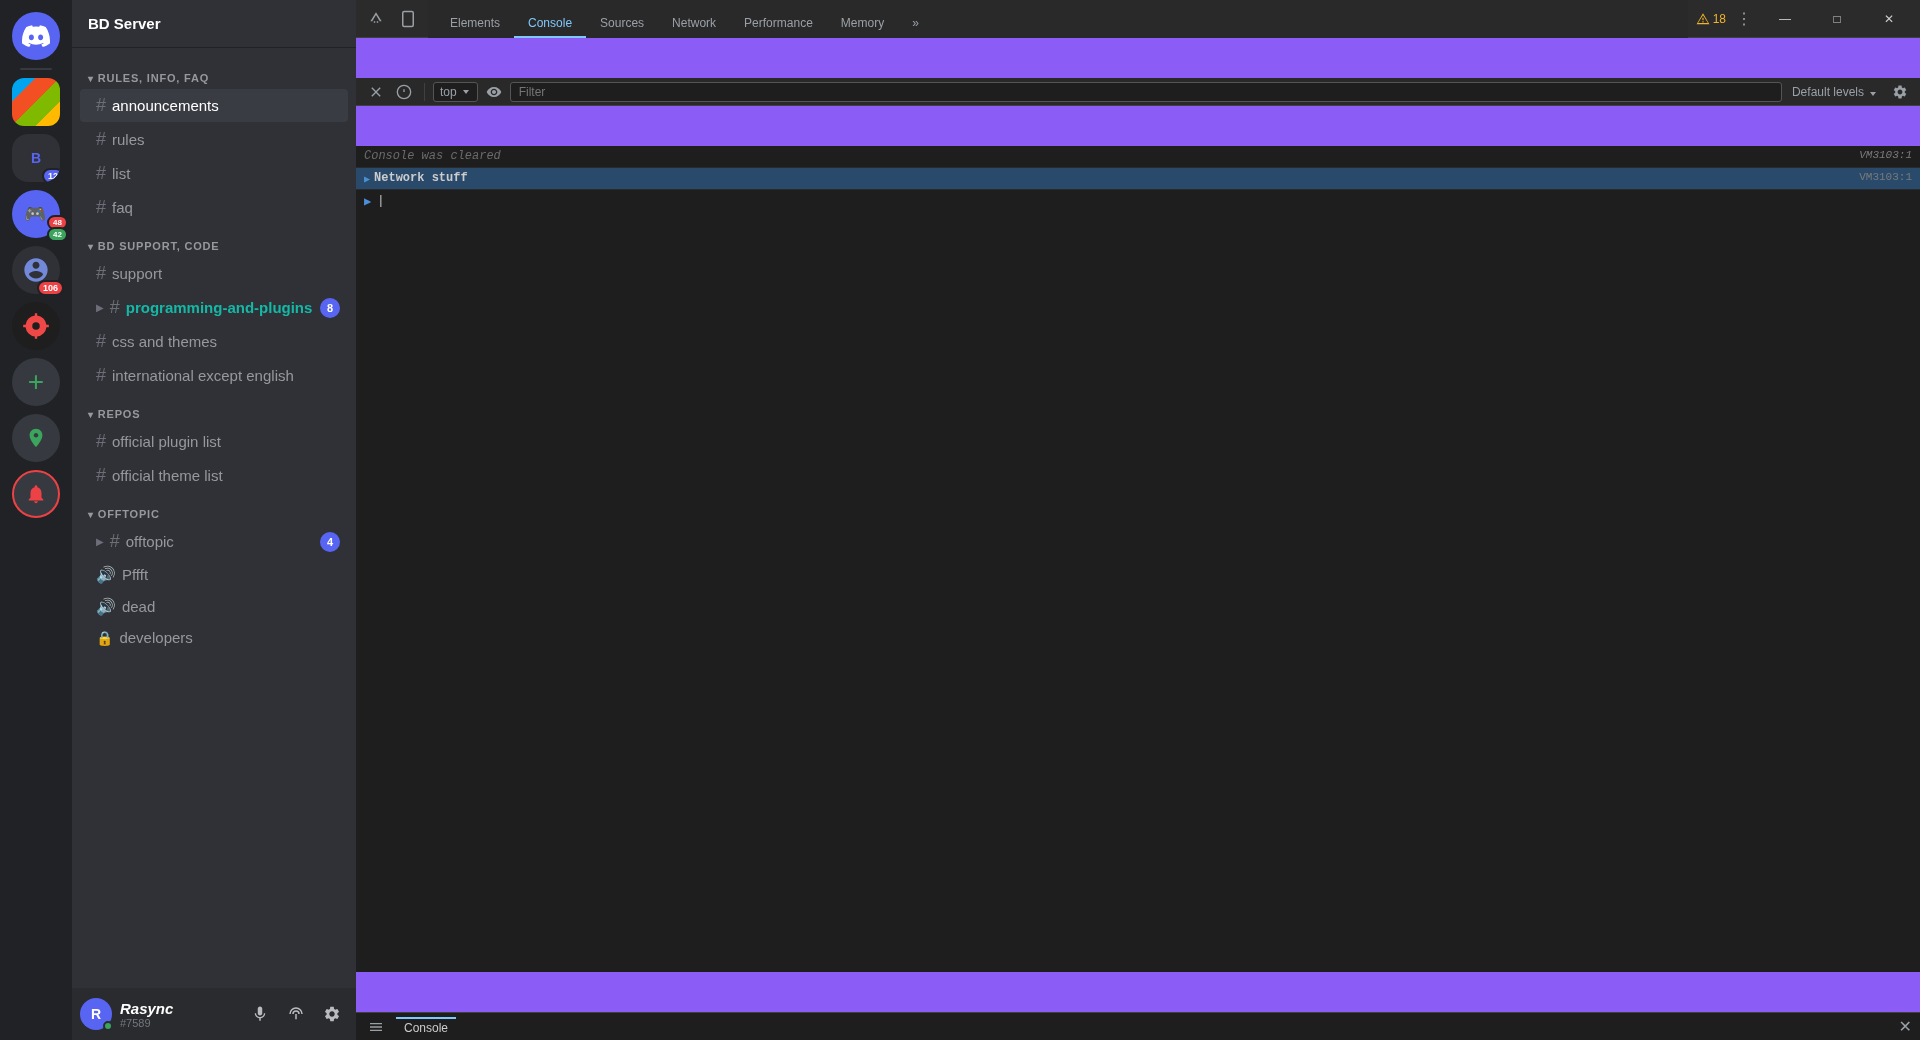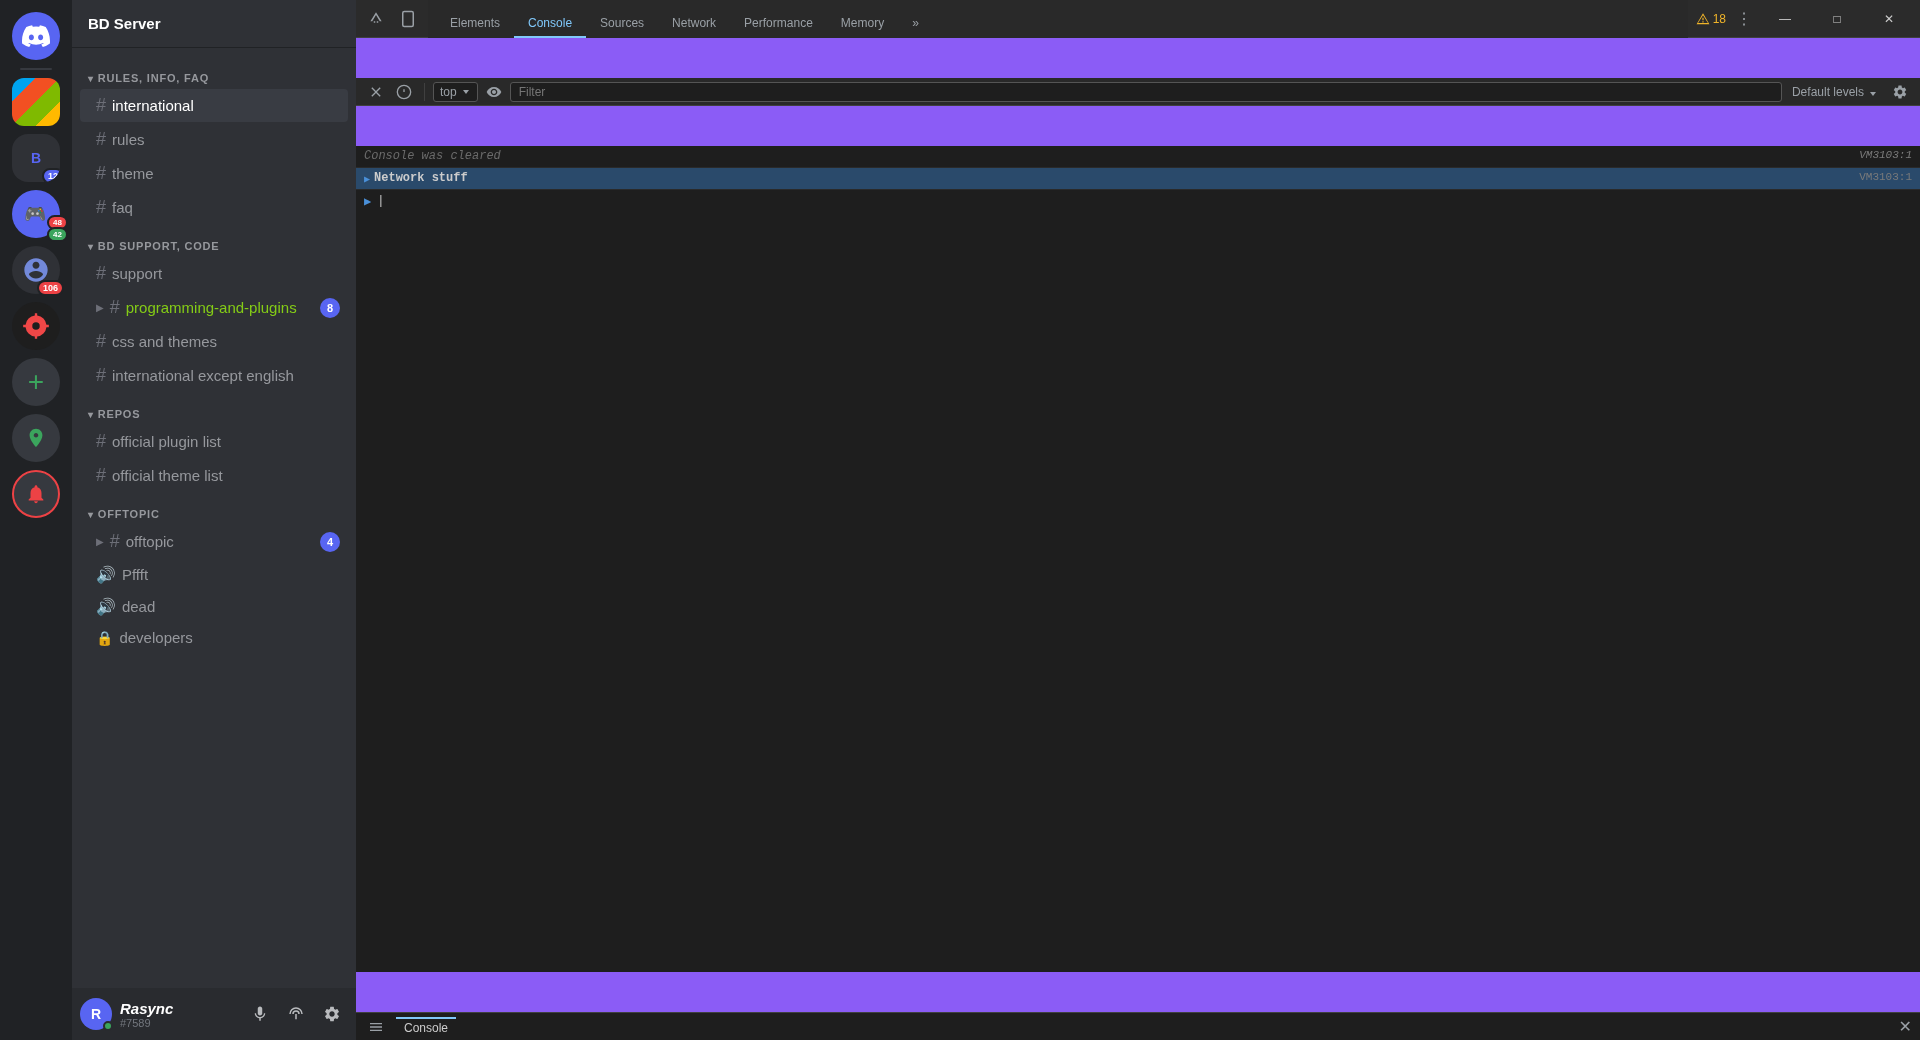--- a/index.html
+++ b/index.html
@@ -612,50 +612,50 @@
   <div class="channel-list">
 
     <div class="channel-category">
       <div class="category-header">
         <span class="category-chevron">▾</span>
         <span>RULES, INFO, FAQ</span>
       </div>
 
       <div class="channel-item active">
         <span class="channel-icon">#</span>
-        <span class="channel-name">international</span>
+        <span class="channel-name">announcements</span>
       </div>
       <div class="channel-item">
         <span class="channel-icon">#</span>
         <span class="channel-name">rules</span>
       </div>
       <div class="channel-item">
         <span class="channel-icon">#</span>
-        <span class="channel-name">theme</span>
+        <span class="channel-name">list</span>
       </div>
       <div class="channel-item">
         <span class="channel-icon">#</span>
         <span class="channel-name">faq</span>
       </div>
     </div>
 
     <div class="channel-category">
       <div class="category-header">
         <span class="category-chevron">▾</span>
         <span>BD SUPPORT, CODE</span>
       </div>
 
       <div class="channel-item">
         <span class="channel-icon">#</span>
         <span class="channel-name">support</span>
       </div>
       <div class="channel-item">
         <span class="category-chevron" style="color:#6d6f78; font-size:10px; flex-shrink:0;">▶</span>
         <span class="channel-icon">#</span>
-        <span class="channel-name" style="font-weight:400; color:#84cc16;">programming-and-plugins</span>
+        <span class="channel-name" style="font-weight:700; color:#14b8a6;">programming-and-plugins</span>
         <span class="channel-badge">8</span>
       </div>
       <div class="channel-item">
         <span class="channel-icon">#</span>
         <span class="channel-name">css and themes</span>
       </div>
       <div class="channel-item">
         <span class="channel-icon">#</span>
         <span class="channel-name">international except english</span>
       </div>

